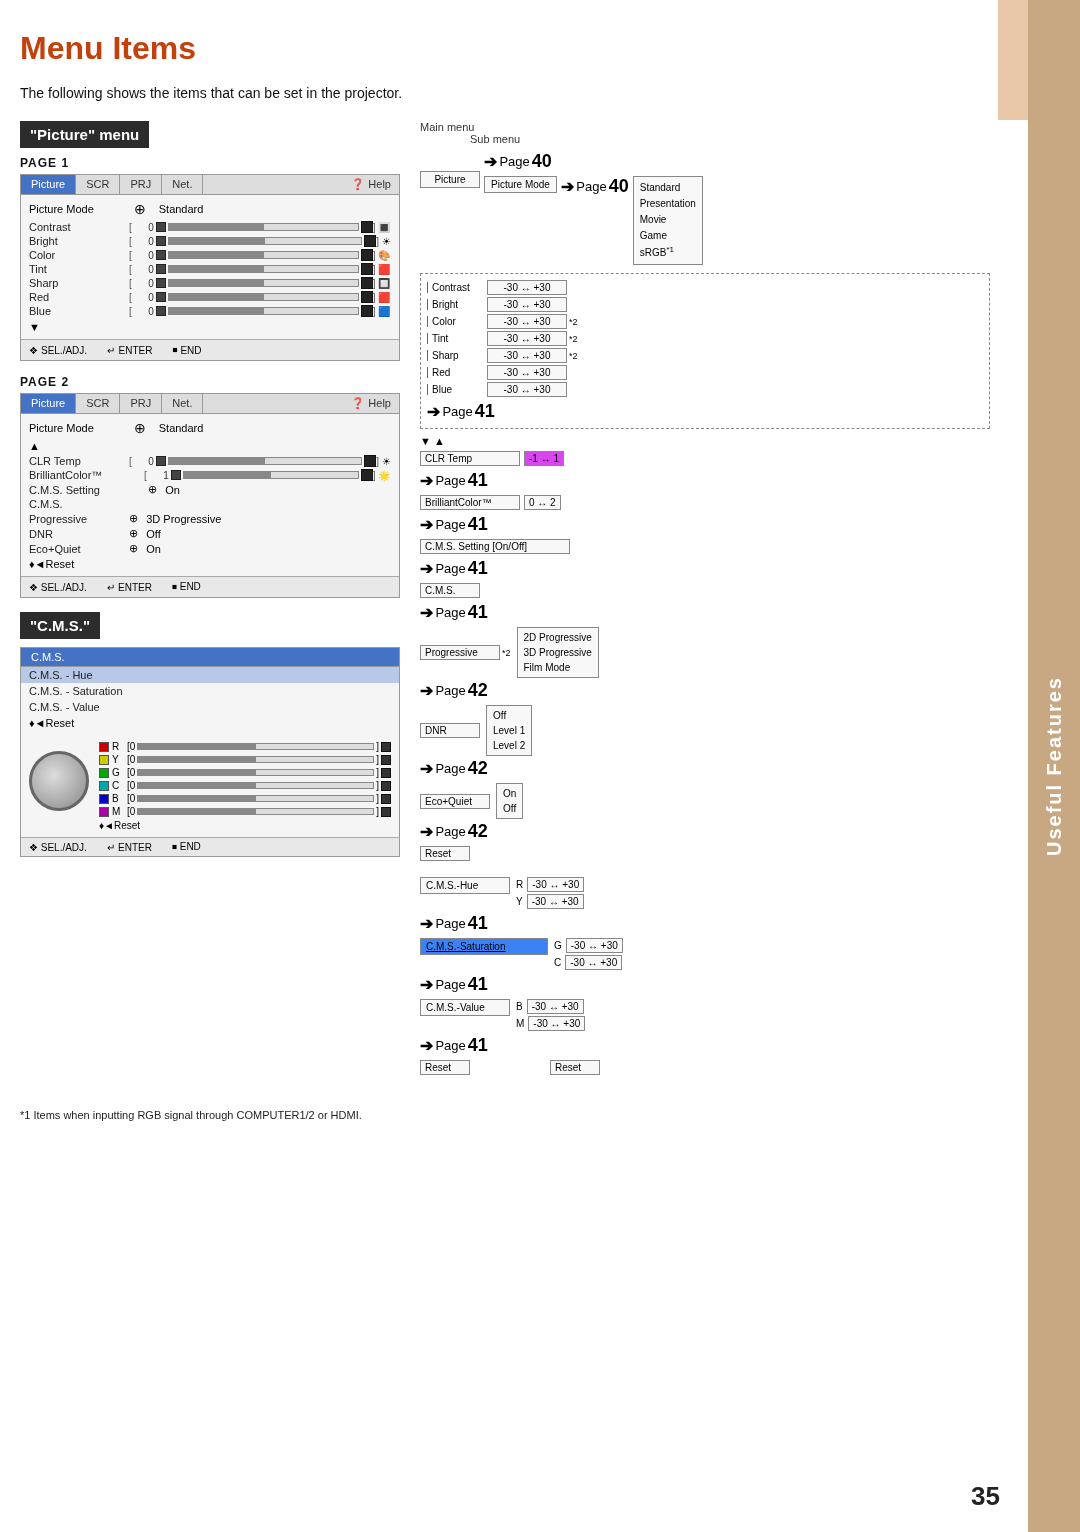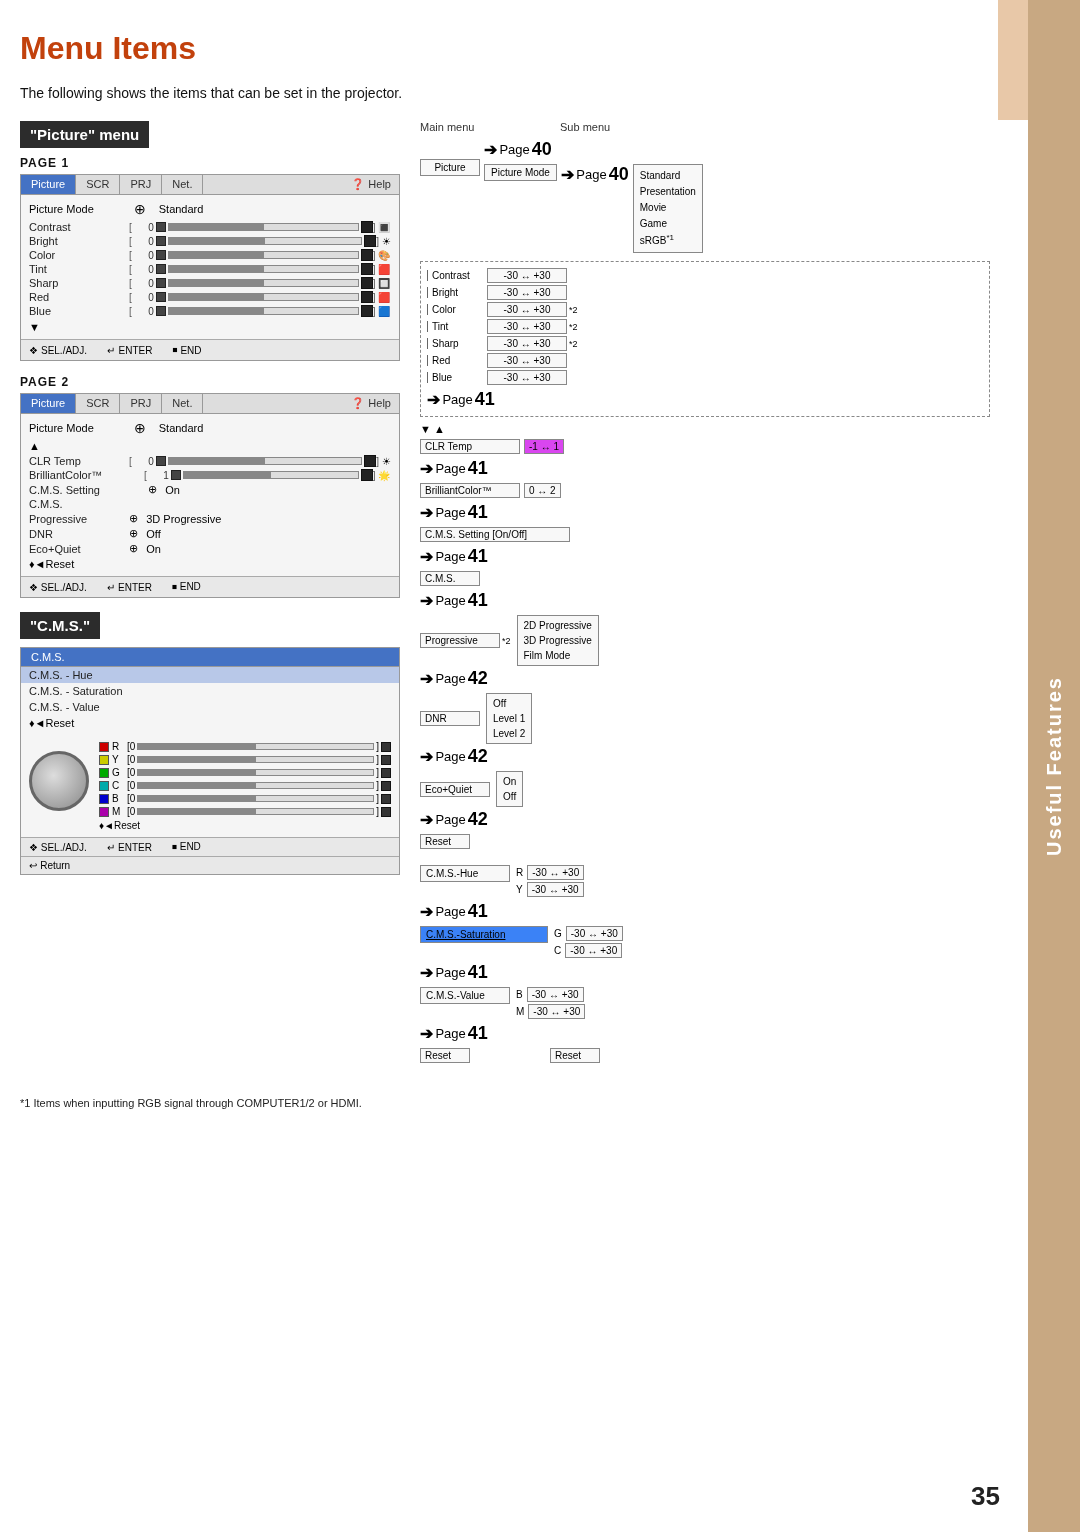--- a/index.html
+++ b/index.html
@@ -609,30 +609,27 @@
               <div style="width:10px;height:10px;background:#333;border:1px solid #111;margin-left:2px;"></div>
             </div>
             <div style="font-size:10px;margin-top:3px;">♦◄Reset</div>
           </div>
         </div>
         <div class="cms-footer">
           <span>❖ SEL./ADJ.</span>
           <span>↵ ENTER</span>
           <span>⏹ END</span>
         </div>
-        <div style="padding:3px 8px;font-size:10px;background:#e8e8e8;border-top:1px solid #aaa;">
-          <span>↩ Return</span>
-        </div>
       </div>
 
     </div>
 
     <div class="right-col">
 
-      <div style="display:flex;font-size:11px;color:#333;margin-bottom:6px;">
+      <div style="display:flex;font-size:11px;color:#333;margin-bottom:6px;flex-direction:column;">
         <span style="width:90px;">Main menu</span>
         <span style="margin-left:50px;">Sub menu</span>
       </div>
 
       <div style="display:flex;align-items:flex-start;margin-bottom:8px;">
 
         <div style="border:1px solid #888;padding:2px 6px;font-size:10px;background:#f8f8f8;width:60px;text-align:center;margin-right:4px;margin-top:20px;">Picture</div>
 
         <div style="display:flex;flex-direction:column;align-items:flex-start;">
           <div style="display:flex;align-items:center;margin-bottom:4px;">

